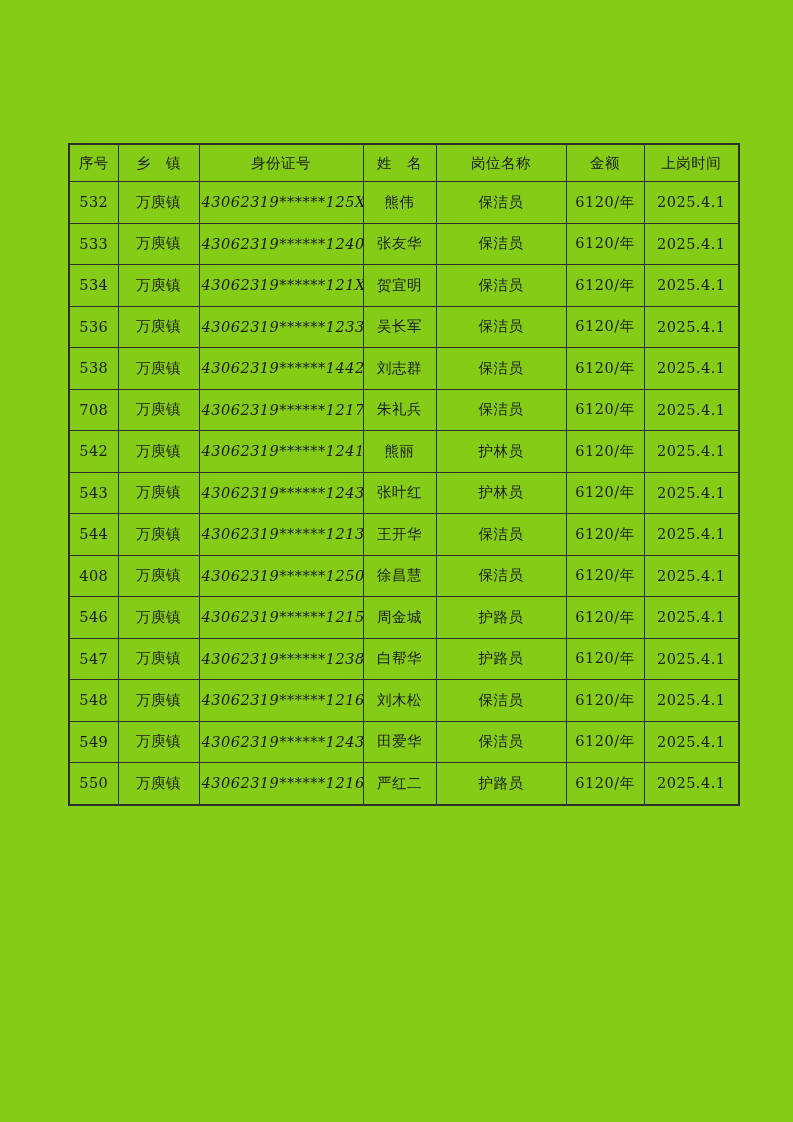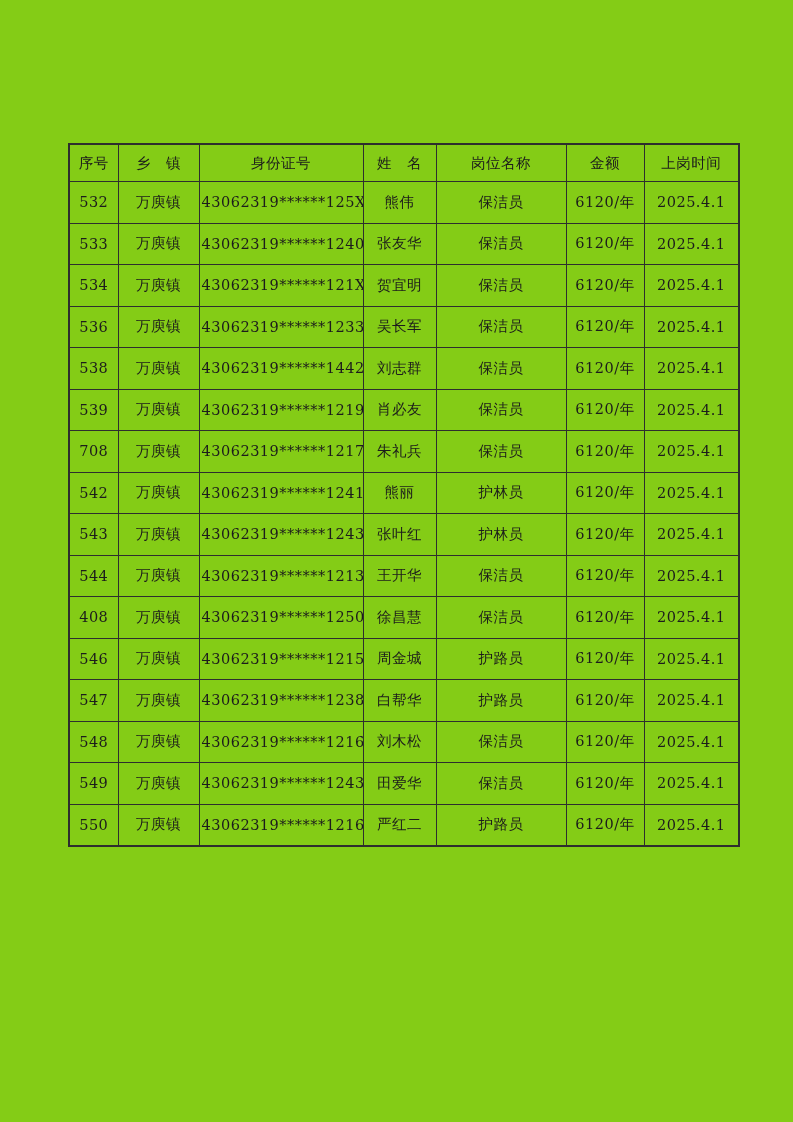--- a/index.html
+++ b/index.html
@@ -45,20 +45,21 @@
     letter-spacing: 0.5px;
   }
   table.roster th {
     height: 36px;
   }
   table.roster td {
     height: 40.5px;
   }
   td.cell-id-number {
     letter-spacing: 0.3px;
+    font-style: italic;
   }
 </style>
 </head>
 <body>
 
 <div class="page">
   <div class="table-wrap">
     <table class="roster">
       <colgroup>
         <col style="width:49px">
@@ -126,29 +127,20 @@
   <tr>
     <td class="cell-index">538</td>
     <td class="cell-township">万庾镇</td>
     <td class="cell-id-number">43062319******1442</td>
     <td class="cell-name">刘志群</td>
     <td class="cell-position">保洁员</td>
     <td class="cell-amount">6120/年</td>
     <td class="cell-start-date">2025.4.1</td>
   </tr>
 
-  <tr>
-    <td class="cell-index">539</td>
-    <td class="cell-township">万庾镇</td>
-    <td class="cell-id-number">43062319******1219</td>
-    <td class="cell-name">肖必友</td>
-    <td class="cell-position">保洁员</td>
-    <td class="cell-amount">6120/年</td>
-    <td class="cell-start-date">2025.4.1</td>
-  </tr>
 
 
   <tr>
     <td class="cell-index">708</td>
     <td class="cell-township">万庾镇</td>
     <td class="cell-id-number">43062319******1217</td>
     <td class="cell-name">朱礼兵</td>
     <td class="cell-position">保洁员</td>
     <td class="cell-amount">6120/年</td>
     <td class="cell-start-date">2025.4.1</td>

